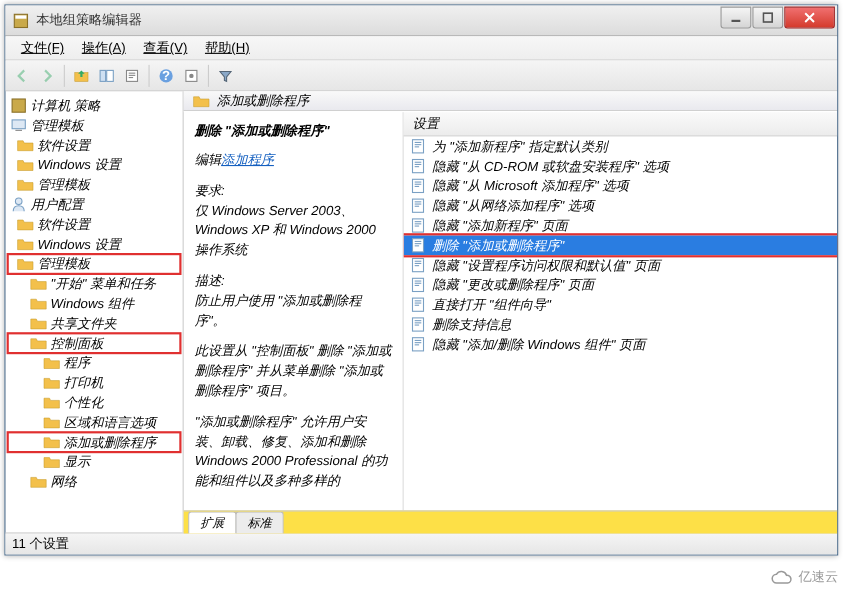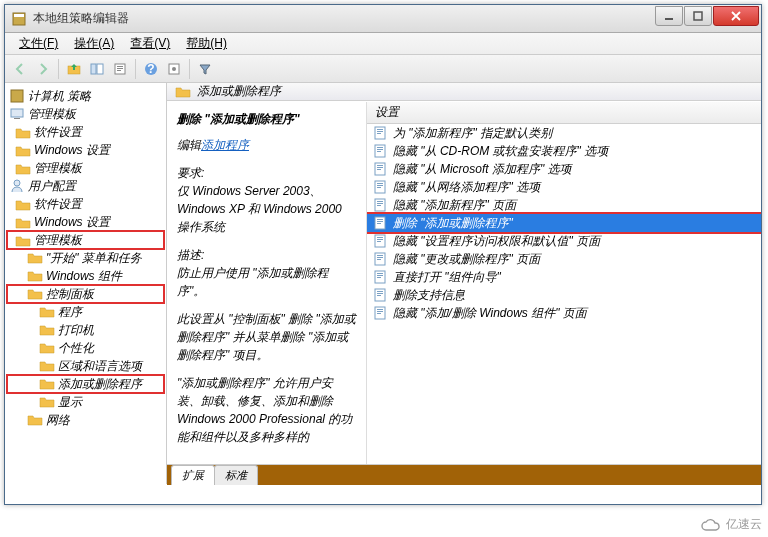--- a/index.html
+++ b/index.html
@@ -25,42 +25,42 @@
 .tool-sep { width: 1px; height: 20px; background: #ccc; margin: 0 3px; }
 
 .body { display: flex; height: calc(100% - 28px - 22px - 28px - 20px); font-style: italic; }
 
 .tree-pane { width: 162px; border-right: 1px solid #ccc; overflow-y: auto; overflow-x: hidden; padding: 4px 2px; scrollbar-width: thin; }
 .tree-pane::-webkit-scrollbar { width: 16px; }
 .tree-pane::-webkit-scrollbar-track { background: #f0f0f0; }
 .tree-pane::-webkit-scrollbar-thumb { background: #c0c0c0; border: 1px solid #a0a0a0; }
 .tree-item { display: flex; align-items: center; height: 18px; padding-left: 2px; white-space: nowrap; cursor: pointer; }
 .tree-item .ti-icon { width: 16px; height: 16px; margin-right: 3px; flex-shrink: 0; }
-.tree-item.lv1 { padding-left: 8px; align-items: flex-end; }
+.tree-item.lv1 { padding-left: 8px; }
 .tree-item.lv2 { padding-left: 20px; }
 .tree-item.lv3 { padding-left: 32px; }
 .red-box { outline: 2px solid #e03030; outline-offset: -1px; }
 
 .content { flex: 1; display: flex; flex-direction: column; }
 .content-header { height: 28px; background: linear-gradient(#f9f9f9,#e9e9ee); border-bottom: 1px solid #d0d0d0; display: flex; align-items: center; padding-left: 8px; gap: 6px; }
 .content-body { flex: 1; display: flex; border-top: 1px solid #fff; }
 
 .desc-pane { width: 200px; padding: 8px 10px; border-right: 1px solid #ddd; overflow: hidden; line-height: 1.5; }
 .desc-pane .dtitle { font-weight: bold; margin-bottom: 8px; }
 .desc-pane .link { color: #1560c0; text-decoration: underline; cursor: pointer; }
 .desc-pane p { margin-bottom: 10px; }
 
 .list-pane { flex: 1; display: flex; flex-direction: column; }
 .list-header { height: 22px; background: linear-gradient(#fafafa,#ececec); border-bottom: 1px solid #d0d0d0; display: flex; align-items: center; padding-left: 8px; }
 .list-body { flex: 1; overflow: auto; }
 .list-row { height: 18px; display: flex; align-items: center; padding-left: 6px; cursor: pointer; white-space: nowrap; }
 .list-row .li-icon { width: 16px; height: 16px; margin-right: 4px; flex-shrink: 0;}
 .list-row.selected { background: #2a7de1; color: #fff; outline: 2px solid #e03030; }
 
-.tabs-bar { height: 22px; border-top: 1px solid #ccc; display: flex; align-items: flex-end; padding-left: 4px; background: #a16207; }
+.tabs-bar { height: 22px; border-top: 1px solid #ccc; display: flex; align-items: flex-end; padding-left: 4px; background: #fde047; }
 .tab { padding: 2px 10px; border: 1px solid #bbb; border-bottom: none; background: #fff; margin-right: -1px; border-radius: 3px 3px 0 0; cursor: pointer; font-size: 11px; }
 .tab.inactive { background: #ececec; }
 
 .statusbar { height: 20px; background: linear-gradient(#f5f5f5,#e6e6e6); border-top: 1px solid #ccc; display: flex; align-items: center; padding-left: 6px; }
 
 .watermark { position: absolute; right: 6px; bottom: 4px; color: #888; font-size: 14px; display: flex; align-items: center; gap: 4px; opacity: .85; pointer-events: none; }
 .watermark svg { fill: #888; }
 
 
 .folder-svg { fill: #f3c04b; stroke: #c79a2a; stroke-width: .5; }
@@ -219,20 +219,26 @@
             <path class="folder-svg" d="M1 4h5l1 2h8v7H1z"></path>
           </svg>
           <span>"开始" 菜单和任务</span>
         </div>
       <div class="tree-item lv2">
           <svg class="ti-icon" viewBox="0 0 16 16">
             <path class="folder-svg" d="M1 4h5l1 2h8v7H1z"></path>
           </svg>
           <span>Windows 组件</span>
         </div>
+      <div class="tree-item lv2">
+          <svg class="ti-icon" viewBox="0 0 16 16">
+            <path class="folder-svg" d="M1 4h5l1 2h8v7H1z"></path>
+          </svg>
+          <span>共享文件夹</span>
+        </div>
       <div class="tree-item lv2 red-box">
           <svg class="ti-icon" viewBox="0 0 16 16">
             <path class="folder-svg" d="M1 4h5l1 2h8v7H1z"></path>
           </svg>
           <span>控制面板</span>
         </div>
       <div class="tree-item lv3">
           <svg class="ti-icon" viewBox="0 0 16 16">
             <path class="folder-svg" d="M1 4h5l1 2h8v7H1z"></path>
           </svg>
@@ -403,20 +409,23 @@
         </div>
       </div>
 
       <div class="tabs-bar">
         <div class="tab">扩展</div>
         <div class="tab inactive">标准</div>
       </div>
     </div>
   </div>
 
+  <div class="statusbar">
+    <span>11 个设置</span>
+  </div>
 </div>
 
 <div class="watermark">
   <svg width="22" height="14" viewBox="0 0 22 14">
       <path d="M6 12a4 4 0 010-8 5 5 0 019 1 3.5 3.5 0 011 7H6z" fill="none" stroke="#888" stroke-width="1.4"></path>
     </svg>
   <span>亿速云</span>
 </div>
 
 </body></html>

